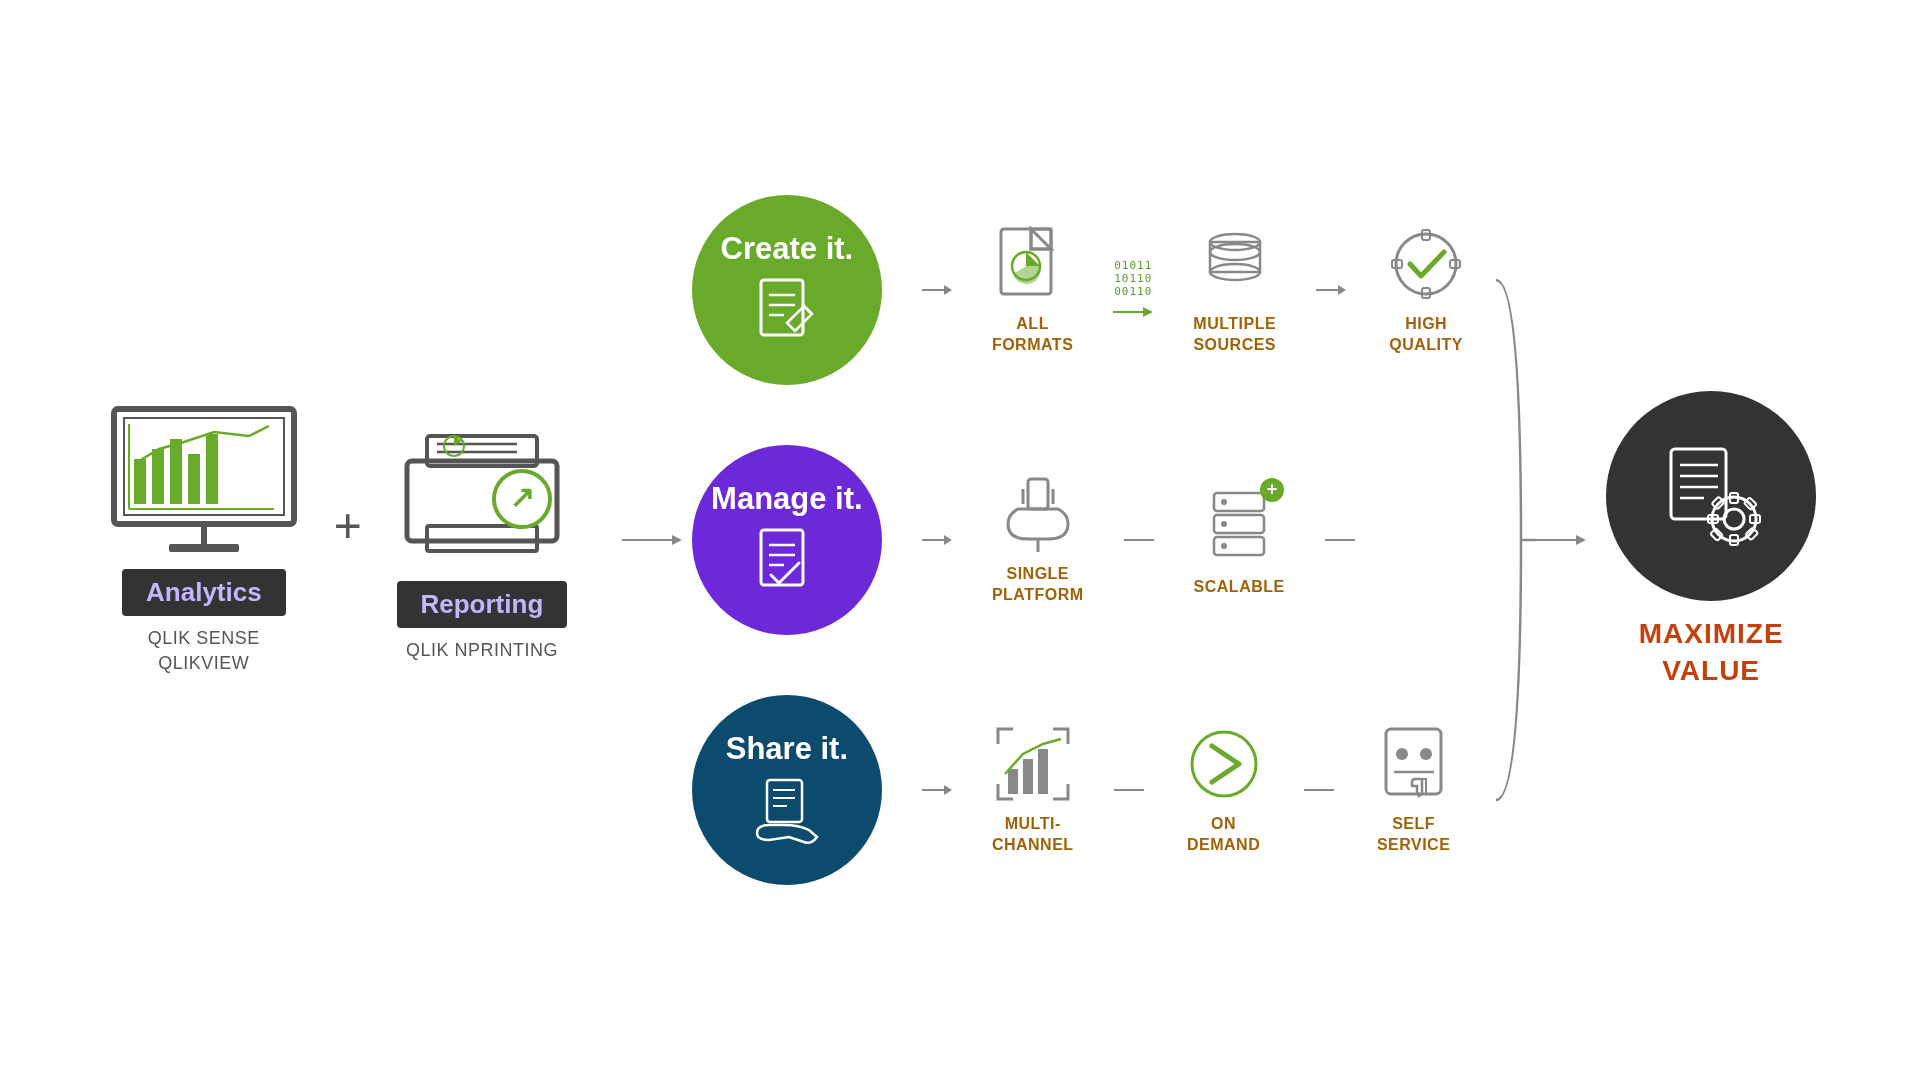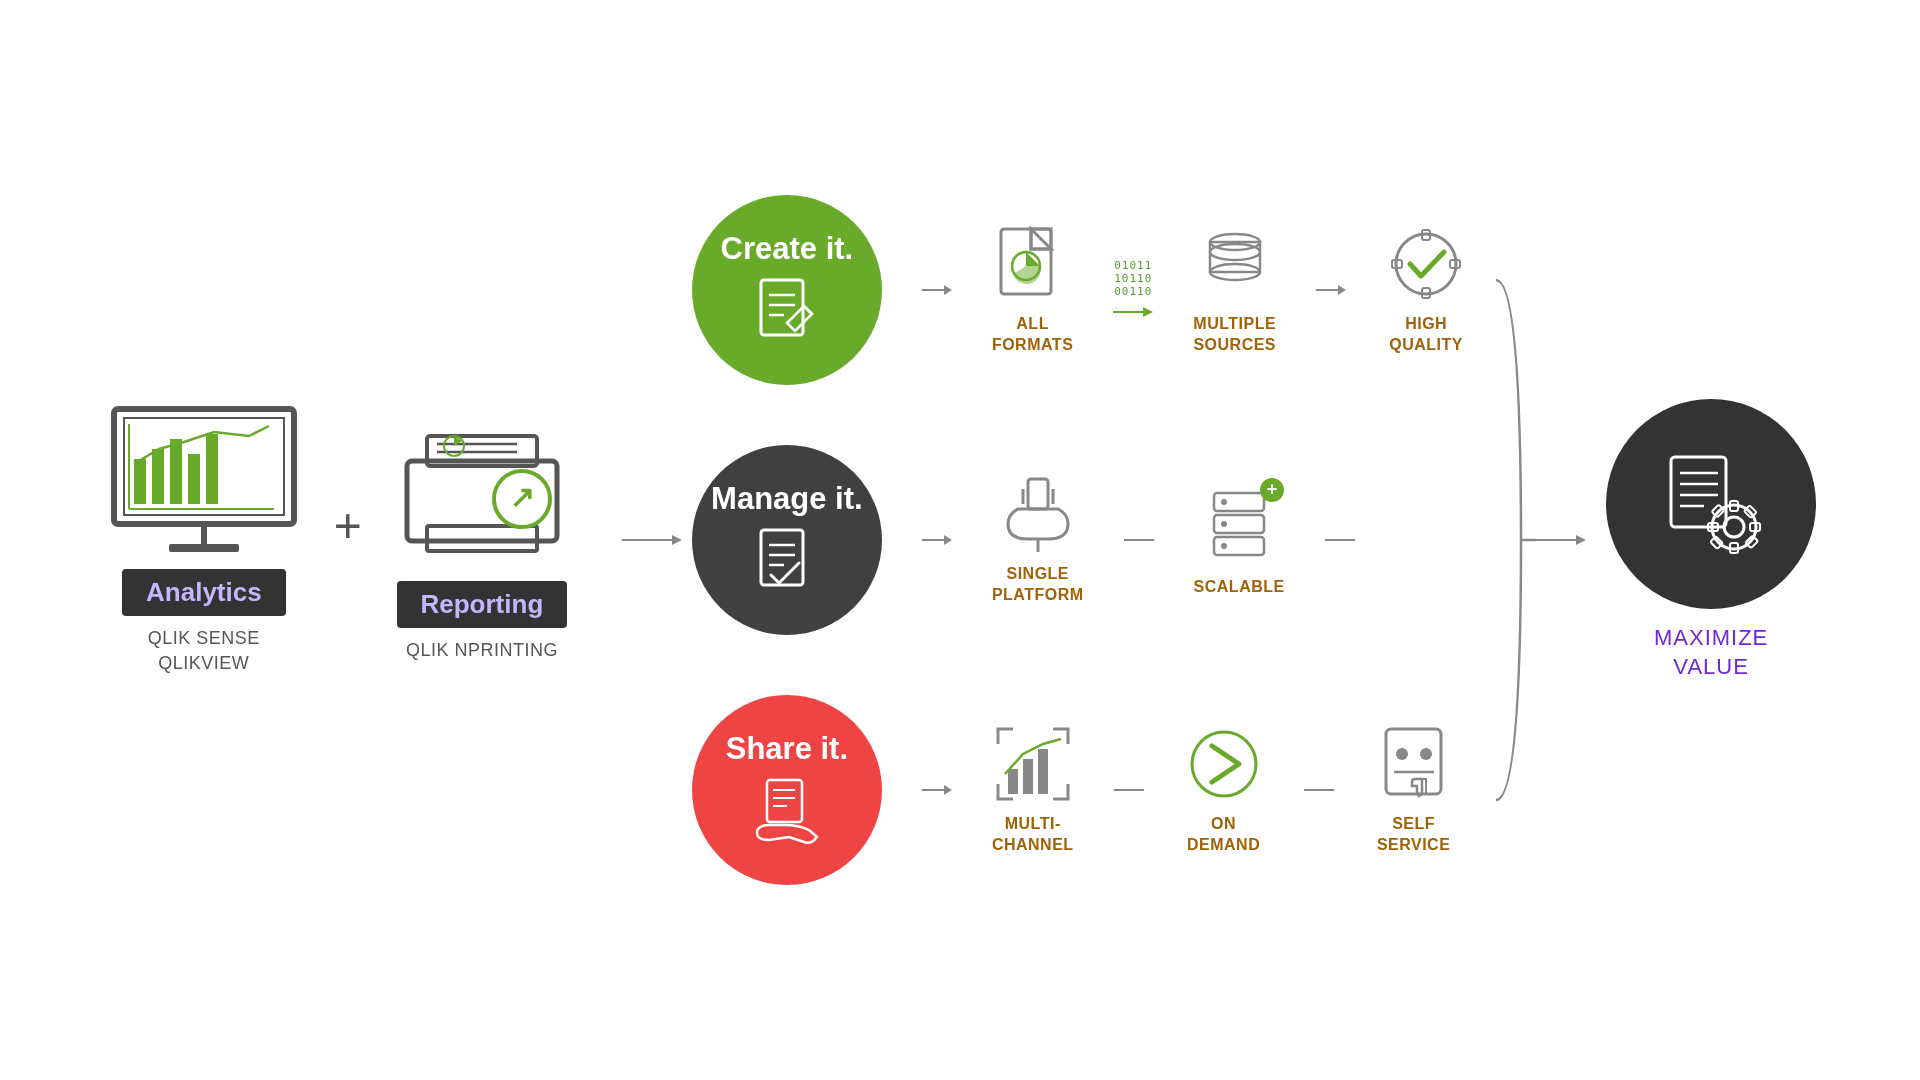--- a/index.html
+++ b/index.html
@@ -91,22 +91,22 @@
       border-radius: 50%;
       display: flex;
       flex-direction: column;
       align-items: center;
       justify-content: center;
       color: white;
       flex-shrink: 0;
     }
 
     .circle-green { background: #6aaa2a; }
-    .circle-gold { background: #404040; }
-    .circle-blue { background: #ef4444; }
+    .circle-gold { background: #6d28d9; }
+    .circle-blue { background: #0c4a6e; }
 
     .circle-title {
       font-size: 31px;
       font-weight: 600;
       color: white;
       margin-bottom: 8px;
     }
 
     .feature-item {
       display: flex;
@@ -138,23 +138,23 @@
       height: 210px;
       border-radius: 50%;
       background: #333;
       display: flex;
       flex-direction: column;
       align-items: center;
       justify-content: center;
     }
 
     .maximize-label {
-      font-size: 22px;
-      font-weight: 400;
-      color: #6d28d9;
+      font-size: 28px;
+      font-weight: 700;
+      color: #c2410c;
       text-align: center;
       letter-spacing: 1px;
       line-height: 1.3;
     }
 
     .whole-layout {
       display: flex;
       align-items: center;
       gap: 0px;
       position: relative;

